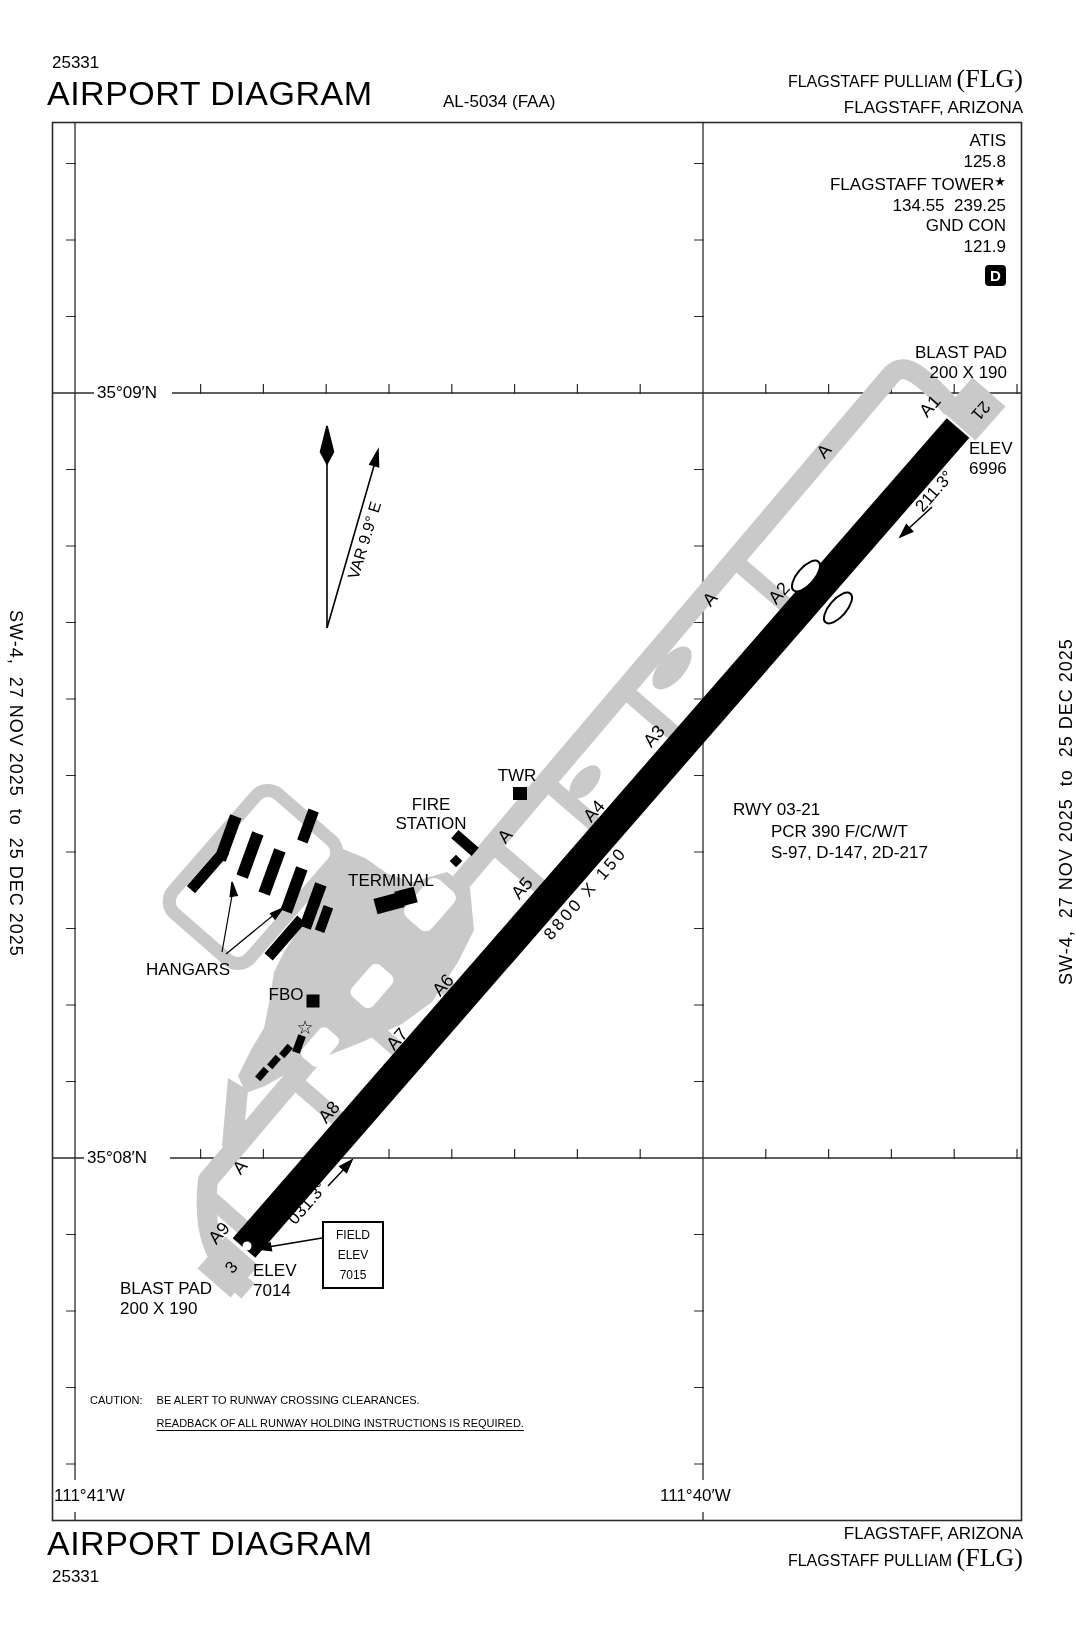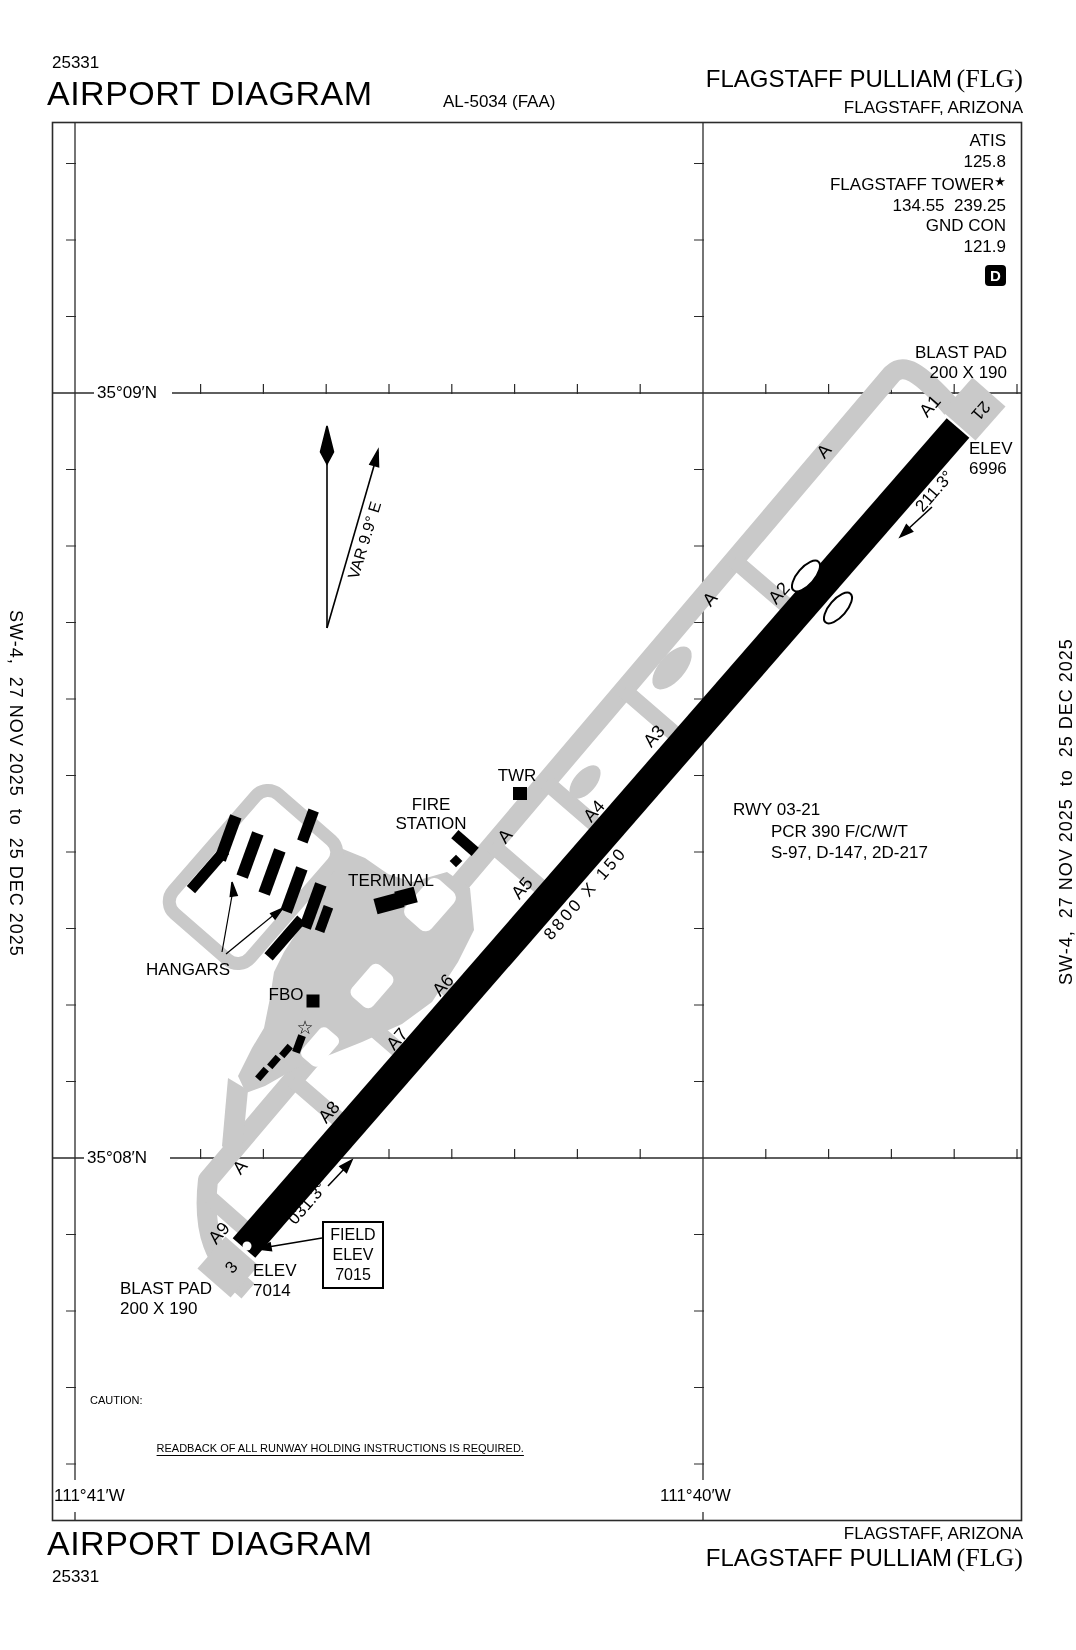--- a/index.html
+++ b/index.html
@@ -4,33 +4,33 @@
 <style>
   html,body{margin:0;padding:0;background:#fff;}
   .page{position:relative;width:1076px;height:1650px;background:#fff;overflow:hidden;
         font-family:"Liberation Sans",sans-serif;color:#000;}
   .abs{position:absolute;}
   .t17{font-size:17px;line-height:20px;}
   .right{text-align:right;}
   .center{text-align:center;}
   .pre{white-space:pre;}
   .big-title{font-size:34px;letter-spacing:0.5px;white-space:nowrap;}
-  .ap-name{font-size:24px;white-space:nowrap;}
+  .ap-name{font-size:16px;white-space:nowrap;}
   .serif{font-family:"Liberation Serif",serif;font-size:26px;}
   .city{font-size:17px;}
   .vl{transform:rotate(90deg);transform-origin:0 0;font-size:18px;letter-spacing:1px;white-space:pre;}
   .vr{transform:rotate(-90deg);transform-origin:0 0;font-size:18px;letter-spacing:1px;white-space:pre;}
   .comm{font-size:17px;line-height:20.5px;text-align:right;}
   .dbox{width:21px;height:21px;background:#000;border-radius:4px;color:#fff;
         font-weight:bold;font-size:15px;text-align:center;line-height:21px;}
   .febox{width:58px;border:2px solid #000;background:#fff;text-align:center;
-         font-size:16px;line-height:20px;padding:2px 0;}
+         font-size:12px;line-height:20px;padding:2px 0;}
   .caut{display:flex;font-size:11px;line-height:23px;}
   .caut .lbl{margin-right:14px;}
-  .underl{text-decoration:underline;text-underline-offset:3px;margin-top:48px;}
+  .underl{text-decoration:underline;text-underline-offset:3px;}
   .cx{transform:translateX(-50%);}
   svg text{font-family:"Liberation Sans",sans-serif;fill:#000;}
 </style>
 </head>
 <body>
 
 <div class="page">
 
   <div class="abs t17" style="left:52px;top:53px;">25331</div>
   <div class="abs big-title" style="left:47px;top:74px;">AIRPORT DIAGRAM</div>
@@ -195,20 +195,21 @@
   <div class="abs t17 cx" style="left:286px;top:985px;">FBO</div>
 
   <div class="abs t17" style="left:97px;top:383px;">35°09′N</div>
   <div class="abs t17" style="left:87px;top:1148px;">35°08′N</div>
   <div class="abs t17" style="left:54px;top:1486px;">111°41′W</div>
   <div class="abs t17" style="left:660px;top:1486px;">111°40′W</div>
 
   <div class="abs caut" style="left:90px;top:1389px;">
     <div class="lbl">CAUTION:</div>
     <div>
+      <div>BE ALERT TO RUNWAY CROSSING CLEARANCES.</div>
       <div class="underl">READBACK OF ALL RUNWAY HOLDING INSTRUCTIONS IS REQUIRED.</div>
     </div>
   </div>
 
   <div class="abs right city" style="right:53px;top:1524px;">FLAGSTAFF, ARIZONA</div>
   <div class="abs big-title" style="left:47px;top:1524px;">AIRPORT DIAGRAM</div>
   <div class="abs right" style="right:53px;top:1543px;white-space:nowrap;">
     <span class="ap-name">FLAGSTAFF PULLIAM</span>
     <span class="serif">(FLG)</span>
   </div>

